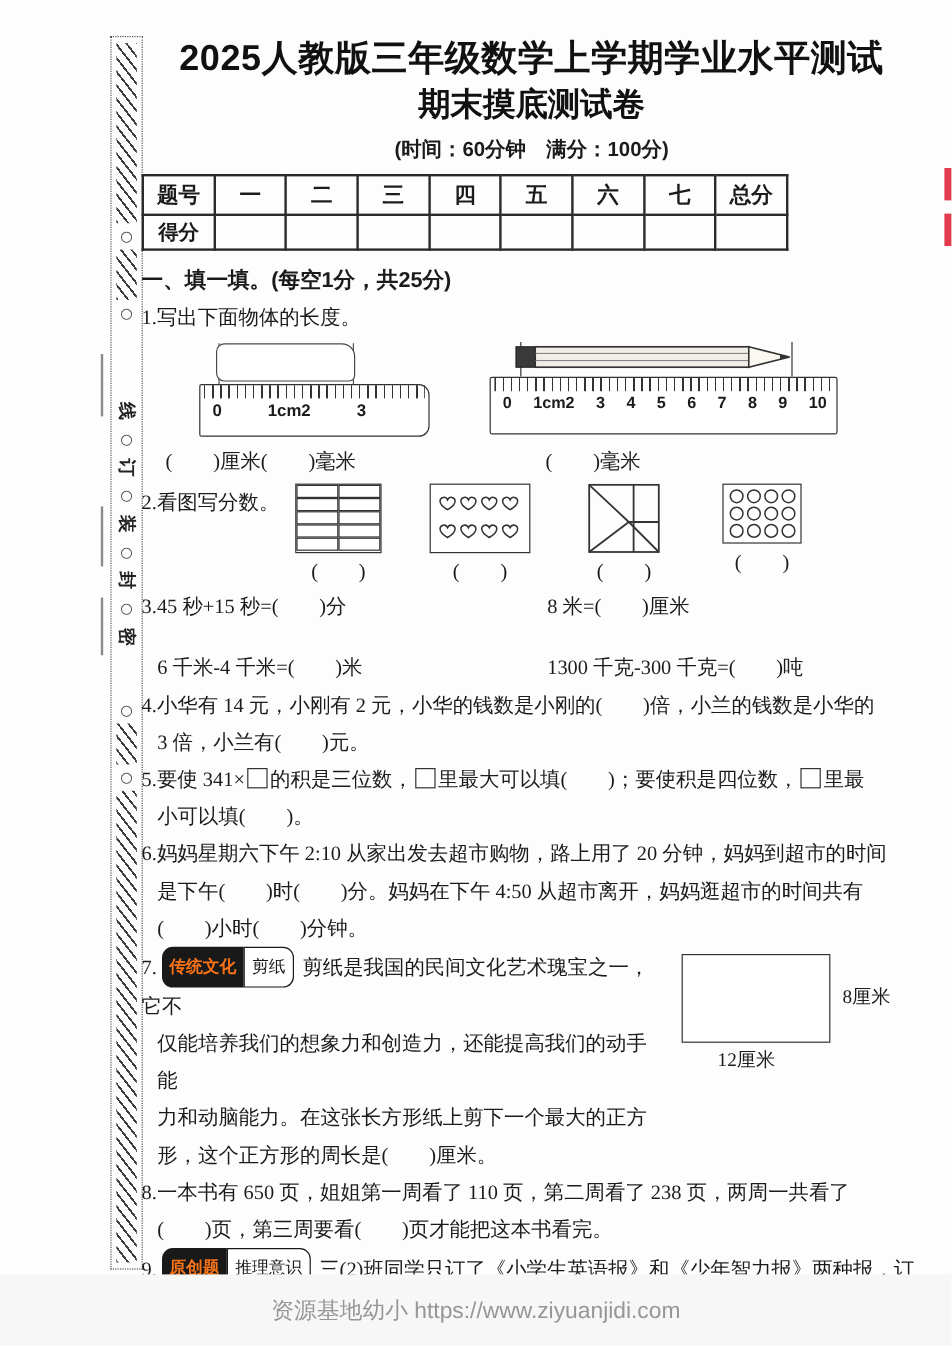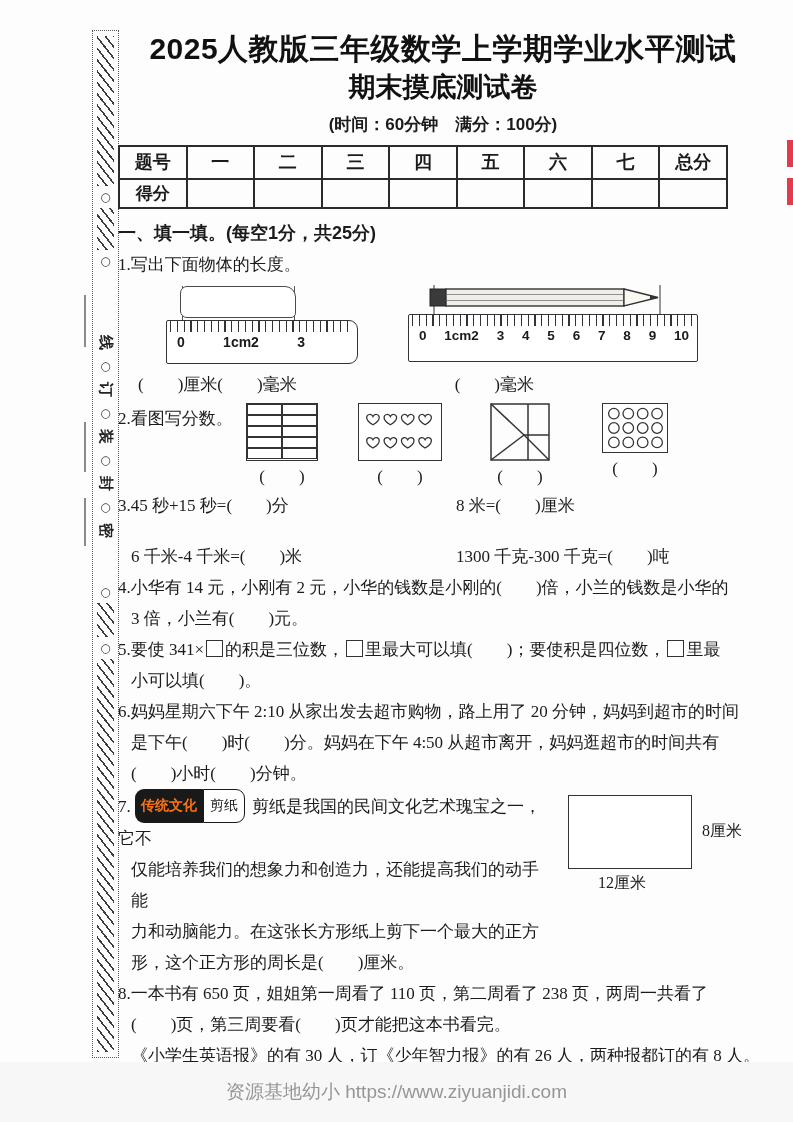--- a/index.html
+++ b/index.html
@@ -43,21 +43,21 @@
     margin:0; text-align:center; font-size:30px; font-weight:800; letter-spacing:0.5px;
     font-family:"Liberation Sans","DejaVu Sans",sans-serif; line-height:1.25; color:#111;
   }
   h2.subtitle {
     margin:1px 0 8px; text-align:center; font-size:27px; font-weight:800;
     font-family:"Liberation Sans","DejaVu Sans",sans-serif; color:#111;
   }
   .exam-info { text-align:center; font-weight:bold; font-size:17px; margin-bottom:9px;
     font-family:"Liberation Sans","DejaVu Sans",sans-serif; }
 
-  table.score { border-collapse:collapse; table-layout:fixed; width:610px; margin:0; }
+  table.score { border-collapse:collapse; table-layout:fixed; width:539px; margin:0; }
   table.score th, table.score td {
     border:2px solid #2b2b2b; text-align:center; padding:0;
     font-family:"Liberation Sans","DejaVu Sans",sans-serif;
   }
   table.score th { font-size:18px; font-weight:bold; height:33px; }
   table.score td { height:29px; font-size:17px; font-weight:bold; }
 
   .sec-heading { font-size:18px; font-weight:bold; margin:12px 0 4px;
     font-family:"Liberation Sans","DejaVu Sans",sans-serif; }
 
@@ -339,20 +339,21 @@
         <span class="q7-w">12厘米</span>
       </div>
     </div>
 
     <div>
       <p class="qline">8.一本书有 650 页，姐姐第一周看了 110 页，第二周看了 238 页，两周一共看了</p>
       <p class="qline indent">(　　)页，第三周要看(　　)页才能把这本书看完。</p>
     </div>
 
     <div>
+      <p class="qline"><span>9.</span> <span class="badge-dark">原创题</span><span class="badge-light">推理意识</span><span>三(2)班同学只订了《小学生英语报》和《少年智力报》两种报，订</span></p>
       <p class="qline indent">《小学生英语报》的有 30 人，订《少年智力报》的有 26 人，两种报都订的有 8 人。</p>
       <p class="qline indent">(　　)人只订了《小学生英语报》，(　　)人只订了《少年智力报》，三(2)班订报的</p>
       <p class="qline indent">学生一共有(　　)人。</p>
     </div>
 
   </div>
 
   <div class="footer">
     <span>资源基地幼小 https://www.ziyuanjidi.com</span>
   </div>

